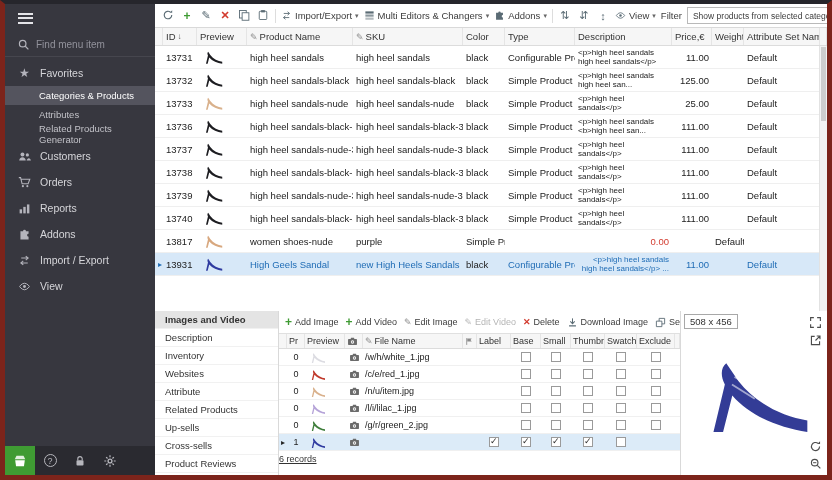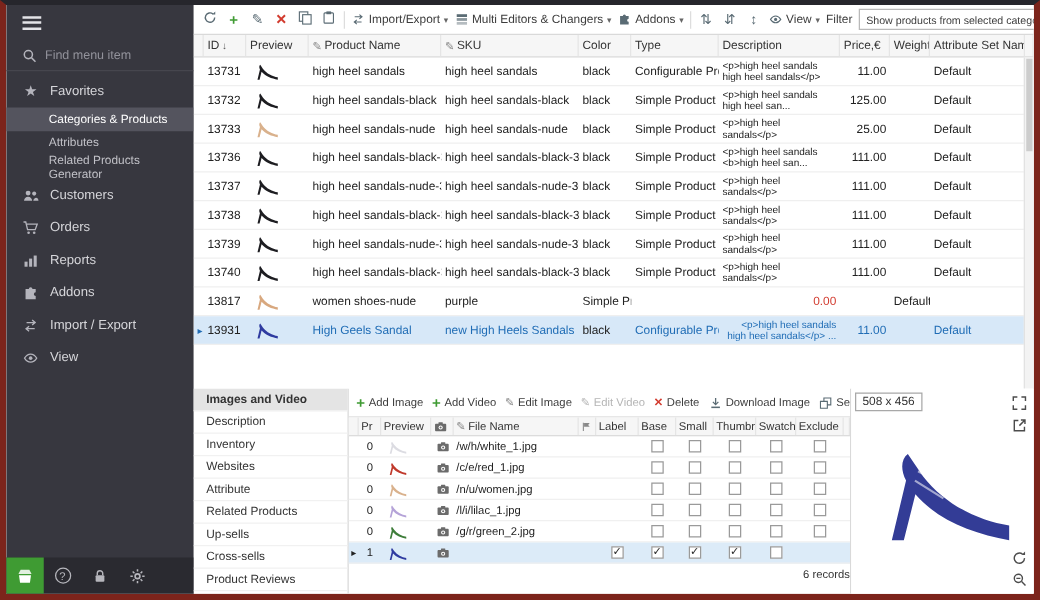--- a/index.html
+++ b/index.html
@@ -93,21 +93,21 @@
     gap:2px;overflow:hidden;white-space:nowrap;cursor:pointer;}
   .bg-row{height:17px;border-bottom:1px solid #f0f0f0;cursor:pointer;}
   .bg-row.selected{background:#dcebf8;}
   .bg-row .c{padding:0 2px;overflow:hidden;white-space:nowrap;display:flex;align-items:center;height:100%;color:#222;}
   .bg-row .ctr{justify-content:center;}
   .checkbox{width:10px;height:10px;border:1px solid #9a9a9a;background:#fff;position:relative;}
   .checkbox.checked::after{content:"✓";position:absolute;top:-2px;left:0px;font-size:9px;color:#2d2d2d;}
   .cam{width:11px;height:11px;color:#6b6b6b;}
   .flagic{width:9px;height:9px;color:#8a8a8a;}
   .shoe-xs svg{height:13px;width:21px;display:block;}
-  .bstatus{height:16px;display:flex;align-items:center;justify-content:flex-end;font-size:9px;color:#333;}
+  .bstatus{height:16px;display:flex;align-items:center;justify-content:flex-start;font-size:9px;color:#333;text-decoration:underline;}
 
   
   .preview{width:146px;flex:none;position:relative;background:#fff;display:flex;align-items:center;justify-content:center;}
   .size-badge{position:absolute;top:3px;left:3px;border:1px solid #a8a8a8;background:#fff;
     font-size:9.5px;padding:1px 5px;color:#333;z-index:2;}
   .pv-ic{position:absolute;width:13px;height:13px;color:#4c4c4c;cursor:pointer;z-index:2;}
   .pv-expand{top:5px;right:5px;} .pv-ext{top:23px;right:5px;}
   .pv-rot{bottom:22px;right:5px;} .pv-zoom{bottom:5px;right:5px;}
   .shoe-big{color:#333c96;}
   .shoe-big svg{width:128px;height:102px;display:block;}
@@ -723,21 +723,21 @@
                   </svg>
                 </span>
                 <span class="c ctr">
                   <svg class="cam" viewBox="0 0 16 16">
                     <rect x="1.5" y="4.5" width="13" height="8.5" rx="1" fill="currentColor"></rect>
                     <rect x="5.5" y="2.5" width="5" height="3" rx=".5" fill="currentColor"></rect>
                     <circle cx="8" cy="8.7" r="2.4" fill="#fff"></circle>
                     <circle cx="8" cy="8.7" r="1.2" fill="currentColor"></circle>
                   </svg>
                 </span>
-                <span class="c">/n/u/women.jpg</span>
+                <span class="c">/n/u/item.jpg</span>
                 <span class="c"></span>
                 <span class="c"></span>
                 <span class="c ctr">
                   <span class="checkbox"></span>
                 </span>
                 <span class="c ctr">
                   <span class="checkbox"></span>
                 </span>
                 <span class="c ctr">
                   <span class="checkbox"></span>

